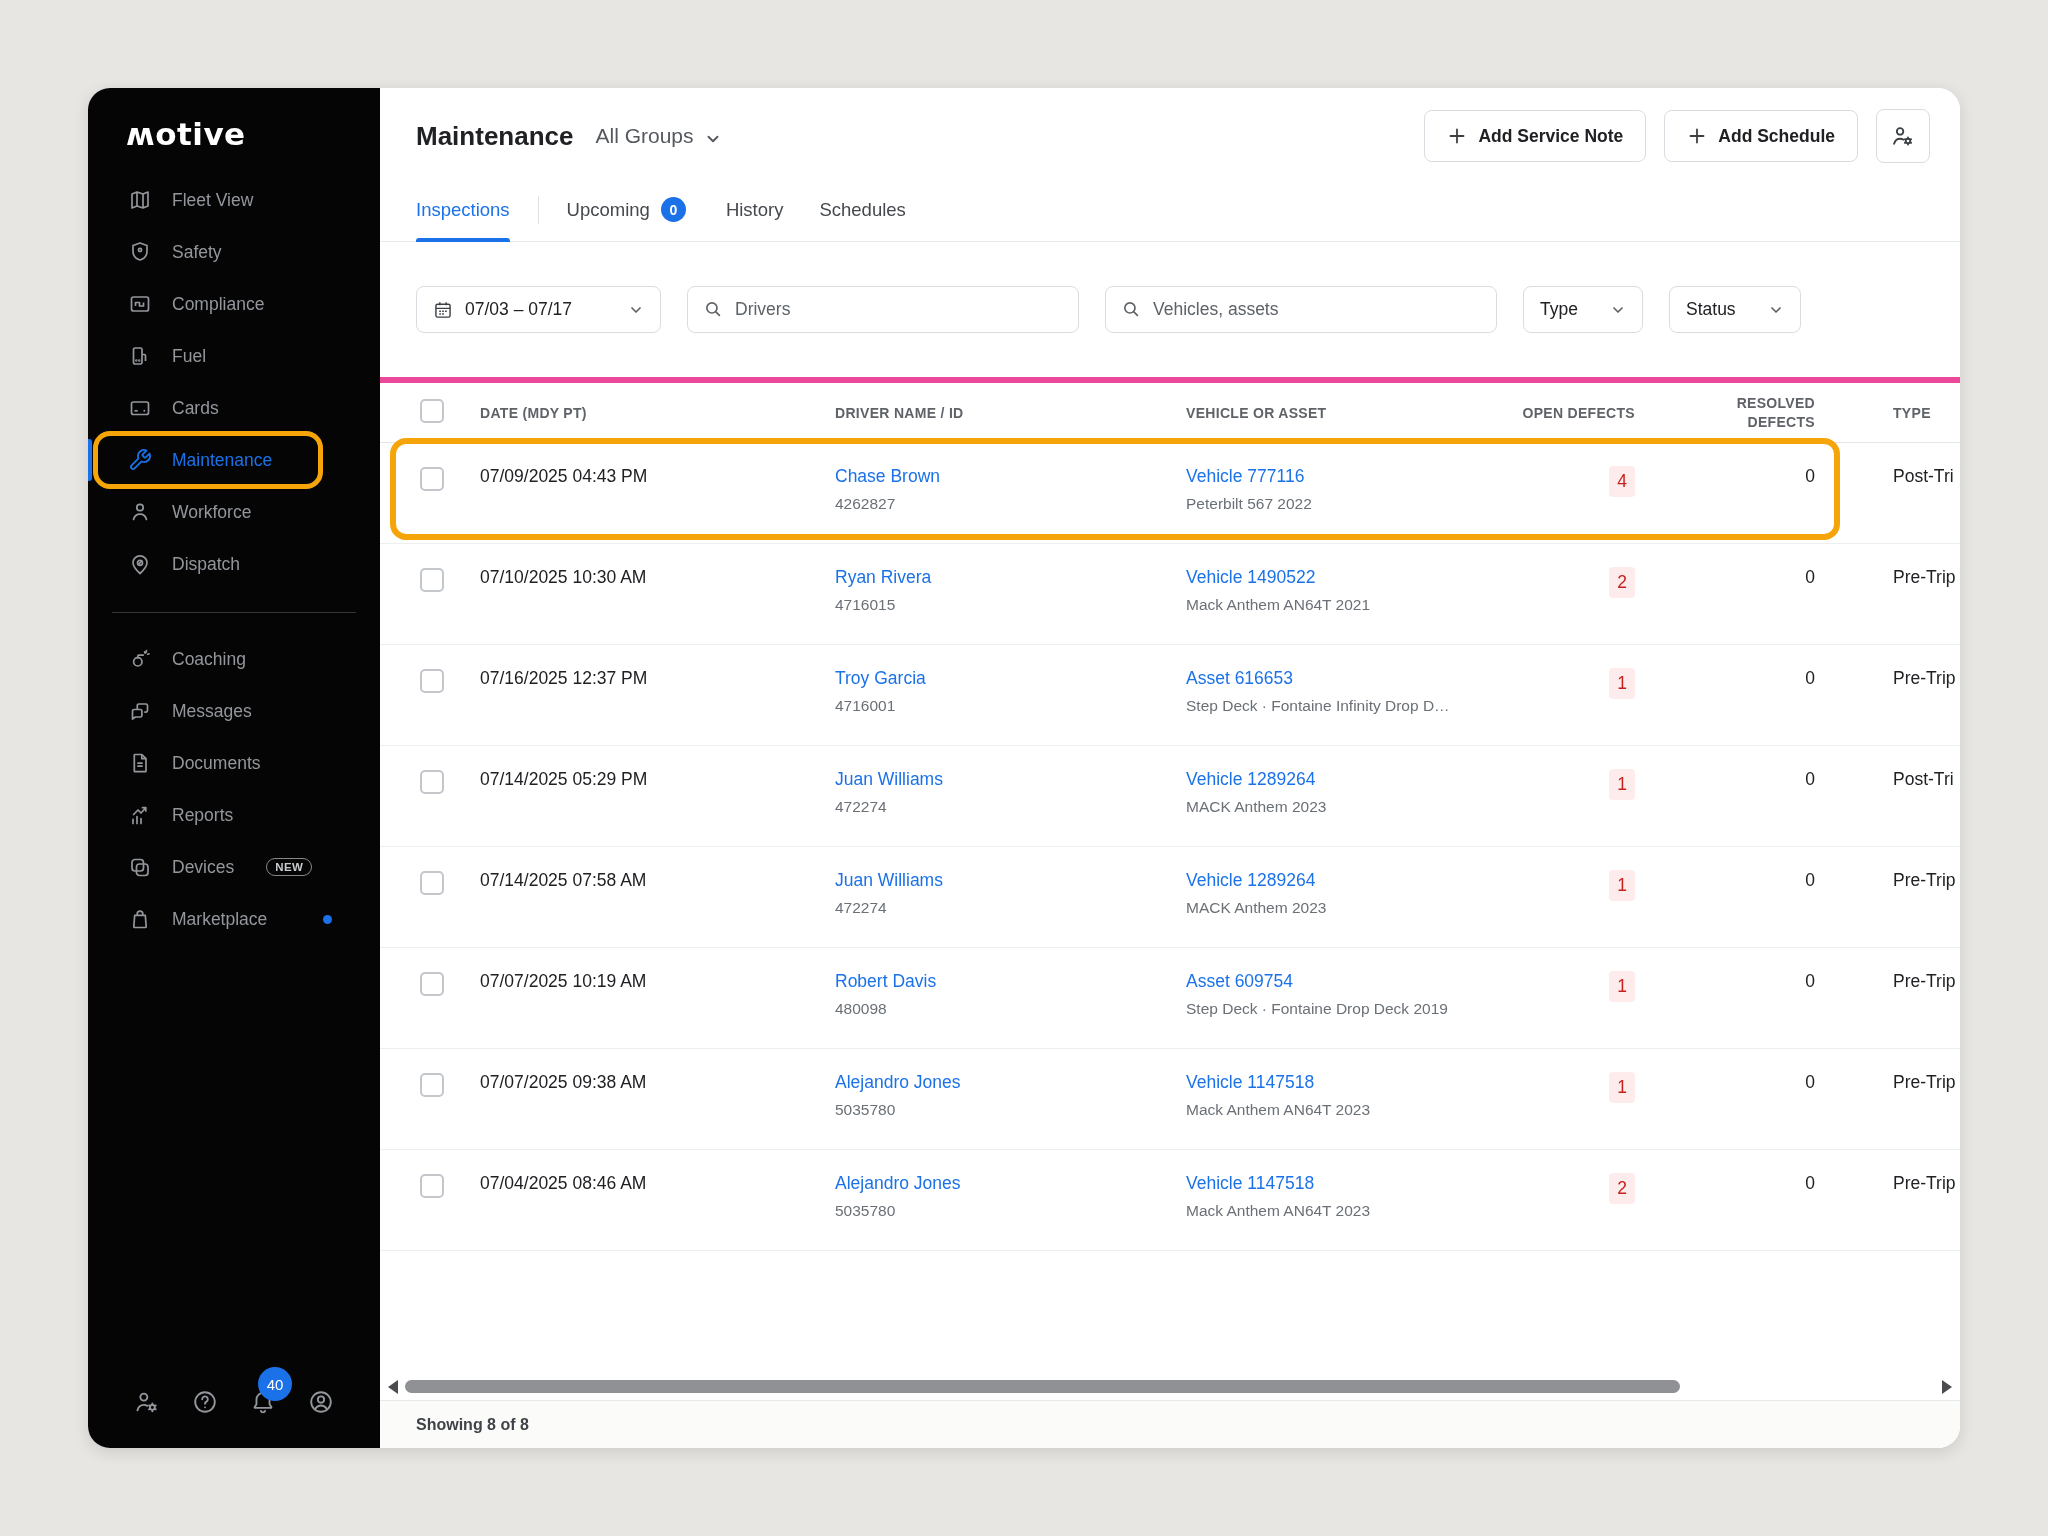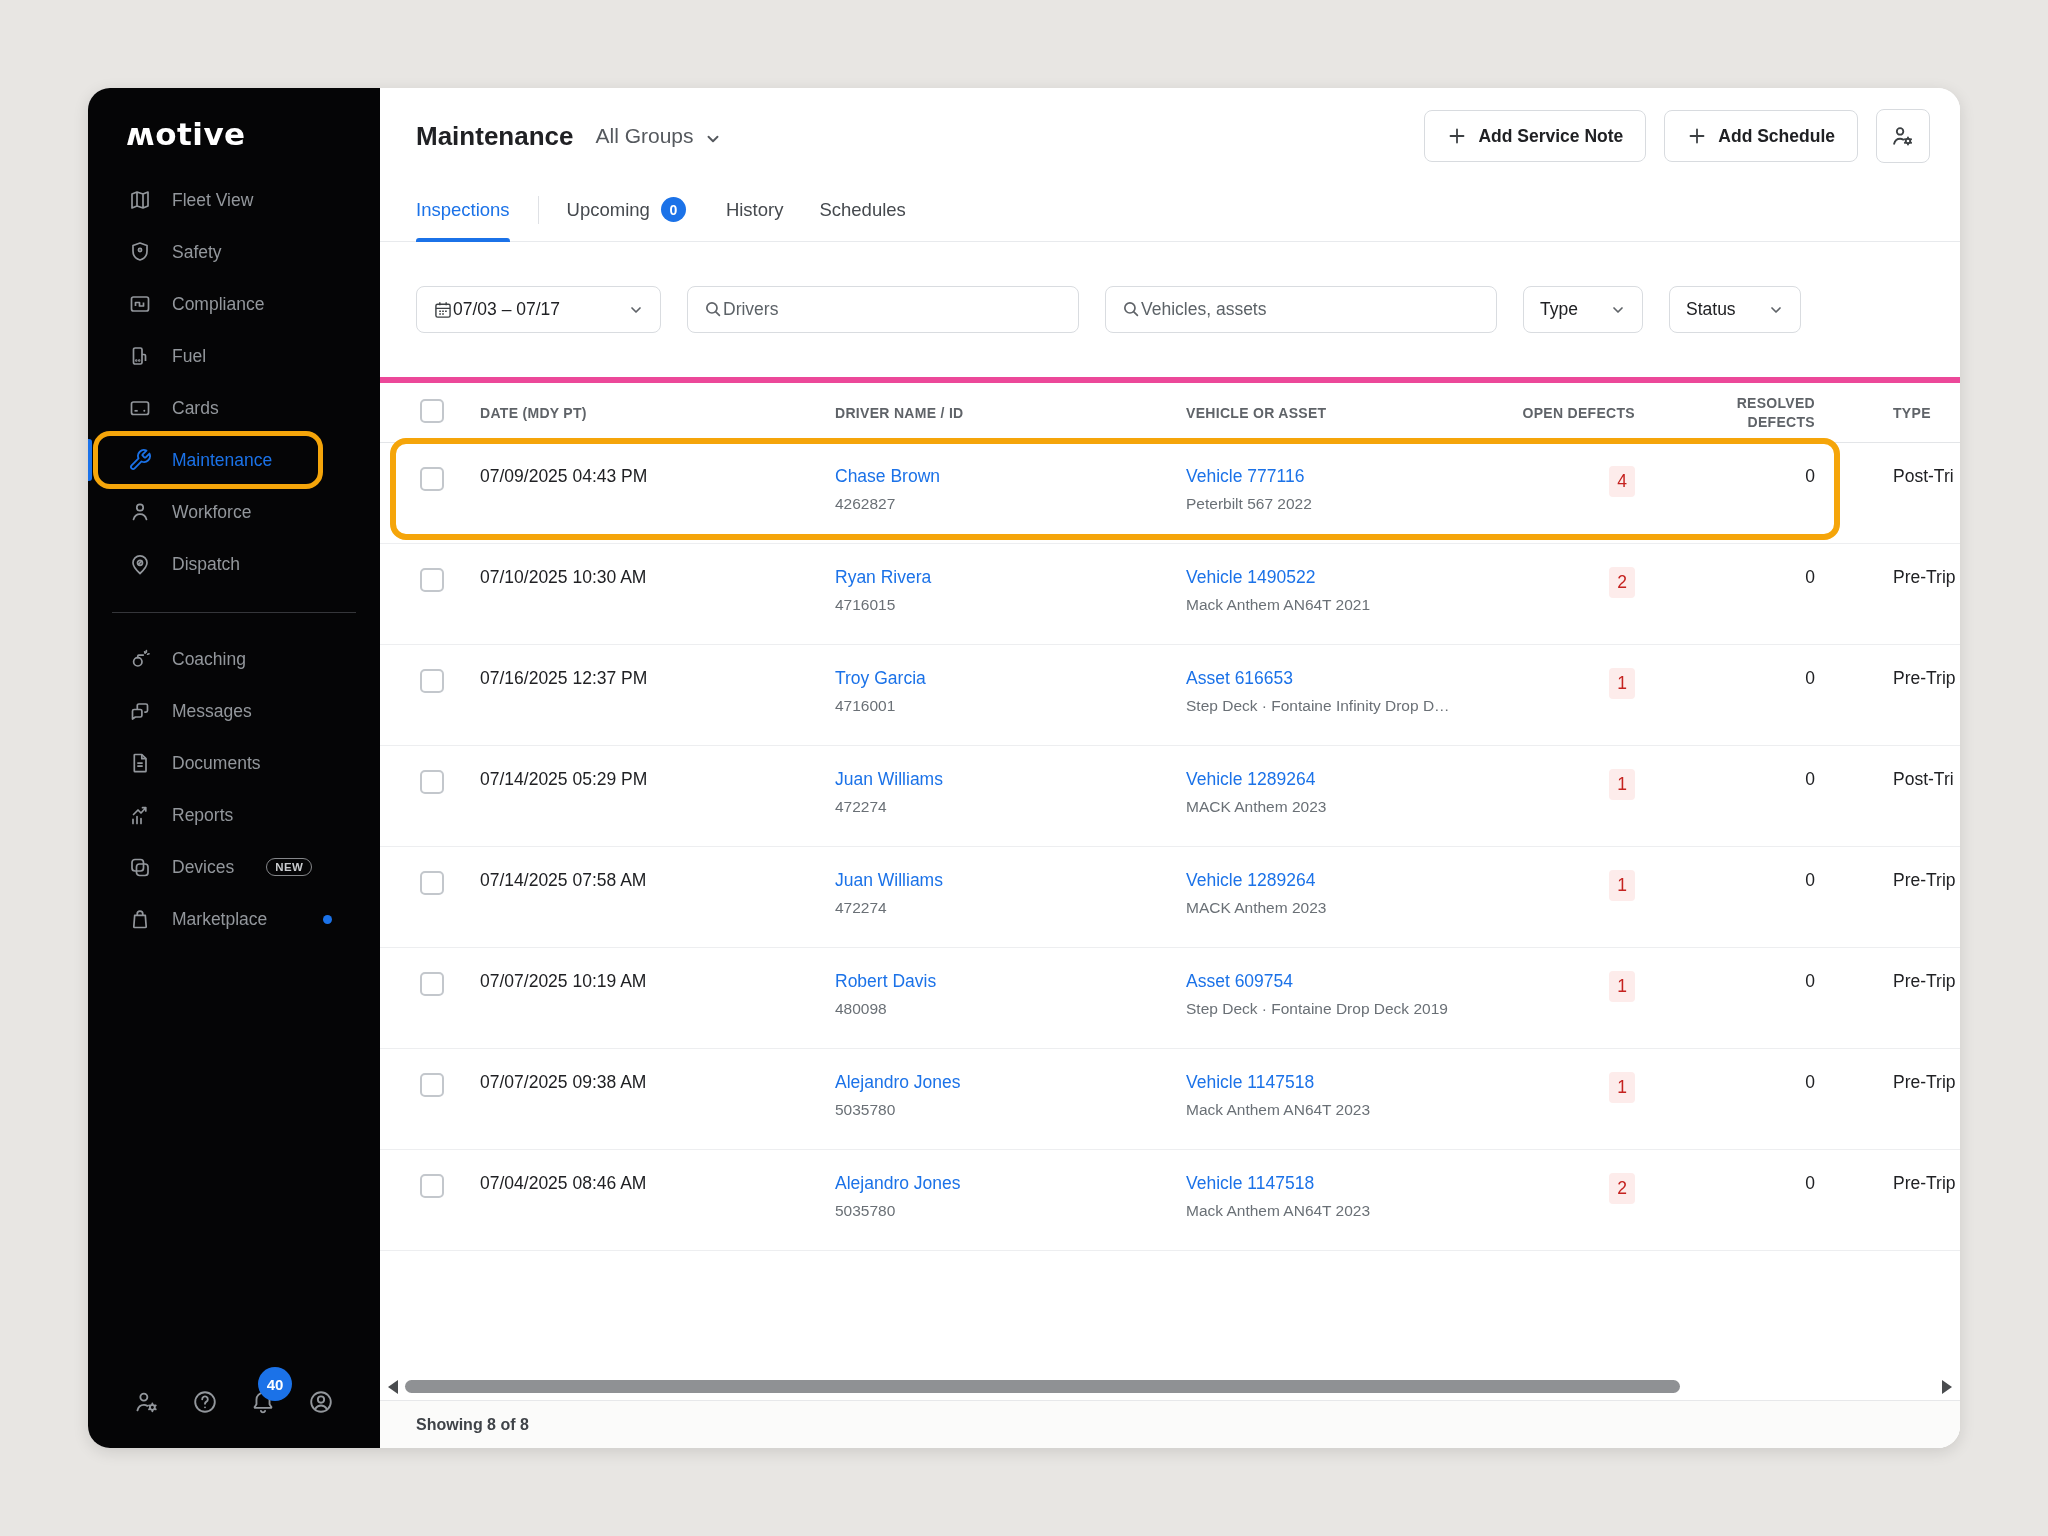--- a/index.html
+++ b/index.html
@@ -28,21 +28,21 @@
   .pill-new { margin-left:12px; font-size:11.5px; font-weight:700; letter-spacing:.4px;
               color:#c9cbce; border:1.5px solid #85878a; border-radius:10px; padding:2px 8px; }
   .blue-dot { margin-left:auto; margin-right:48px; width:9px; height:9px;
               border-radius:50%; background:#1b72e8; }
   .sidebar-footer { margin-top:auto; height:78px; display:flex; align-items:center;
                     justify-content:space-between; padding:0 42px 14px 42px; }
   .foot-btn { position:relative; width:34px; height:34px; display:flex;
               align-items:center; justify-content:center; cursor:pointer; }
   .notif-badge { position:absolute; top:-18px; left:12px; min-width:34px; height:34px;
                  border-radius:17px; background:#1b72e8; color:#fff; font-size:15px;
-                 font-weight:700; display:flex; align-items:center; justify-content:center; }
+                 font-weight:400; display:flex; align-items:center; justify-content:center; }
 
   
   .content { flex:1; min-width:0; display:flex; flex-direction:column; background:#fff; }
 
   .topbar { height:90px; display:flex; align-items:center; padding:6px 30px 0 36px; }
   .page-title { font-size:26px; font-weight:700; color:#202124; }
   .group-selector { margin-left:22px; display:flex; align-items:flex-end; gap:10px;
                     font-size:21px; color:#55595e; cursor:pointer; }
   .topbar-actions { margin-left:auto; display:flex; align-items:center; gap:18px;padding-left:28px; }
   .btn { height:52px; display:flex; align-items:center; gap:11px; padding:0 22px;
@@ -60,21 +60,21 @@
   .tab.active::after { content:""; position:absolute; left:0; bottom:-1px; width:100%;
                        height:4px; background:#1b72e8; border-radius:3px 3px 0 0; }
   .tab-sep { width:1px; height:28px; background:#dfe1e5; margin:0 28px; }
   .tab + .tab { margin-left:40px; }
   .tab-badge { min-width:25px; height:25px; border-radius:13px; background:#1b72e8;
                color:#fff; font-size:14px; font-weight:700; display:flex;
                align-items:center; justify-content:center; padding:0 4px; }
 
   .filters { height:135px; display:flex; align-items:center; gap:26px; padding:0 36px; }
   .control { height:47px; border:1px solid #d9dce0; border-radius:8px; background:#fff;
-             display:flex; align-items:center; padding:0 16px;
+             display:flex; align-items:center; gap:12px; padding:0 16px;
              font-size:17.5px; color:#202124; cursor:pointer; }
   .control input { border:none; outline:none; flex:1; font-size:17.5px;
                    font-family:"Liberation Sans", sans-serif; color:#202124; background:transparent; }
   .control input::placeholder { color:#5c6267; opacity:1; }
   .c-date { width:245px; font-weight:500; }
   .c-date .chev { margin-left:auto; }
   .c-search { width:392px; cursor:text; }
   .c-type { width:120px; justify-content:space-between; }
   .c-status { width:132px; justify-content:space-between; }
 

